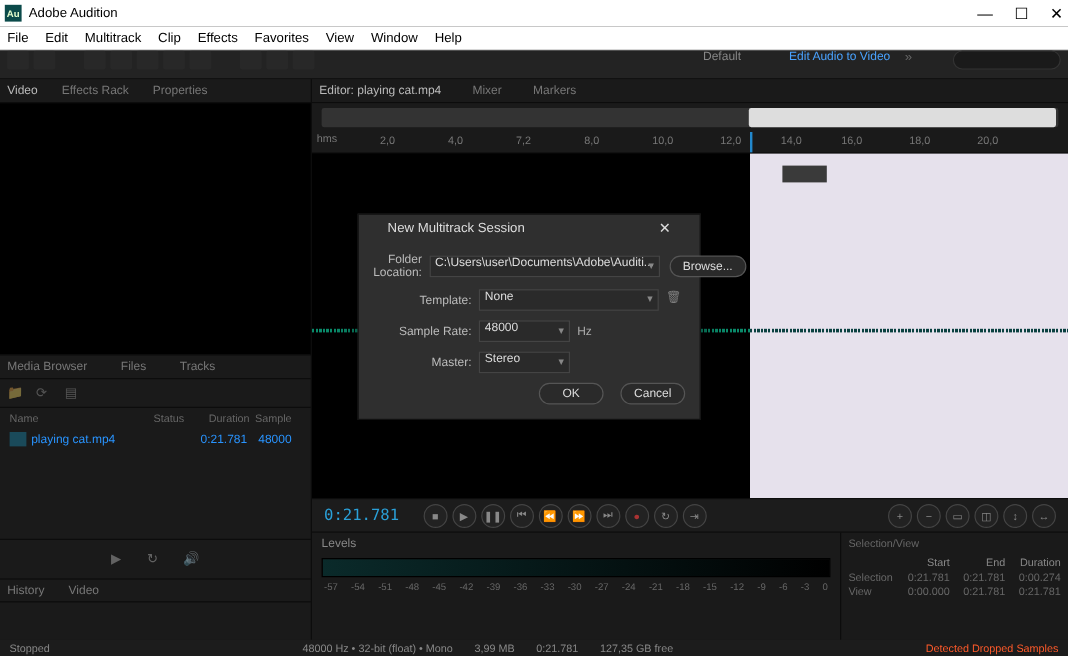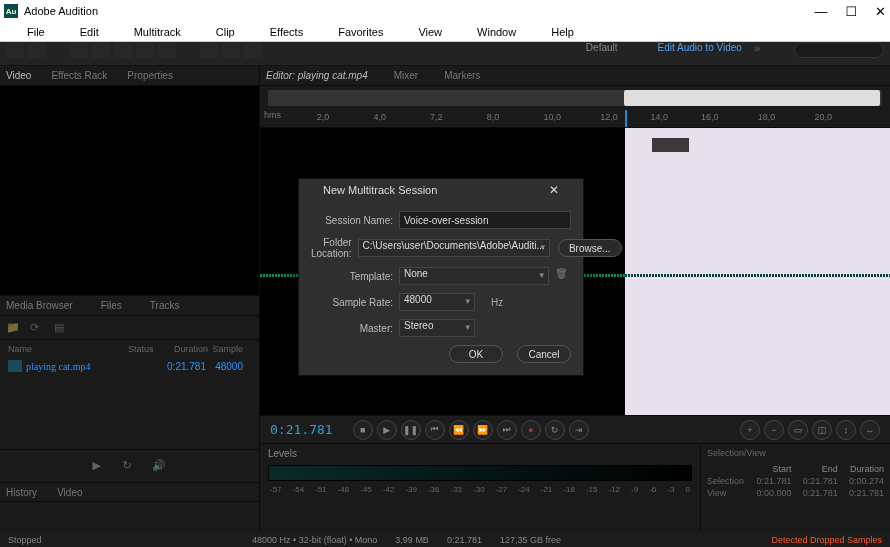--- a/index.html
+++ b/index.html
@@ -3,21 +3,21 @@
 <meta charset="utf-8">
 <style>
 * { box-sizing: border-box; margin: 0; padding: 0; font-family: "Segoe UI", Tahoma, sans-serif; }
 body { background: #1a1a1a; color: #aaa; width: 890px; height: 547px; overflow: hidden; position: relative; font-size: 11px; }
 .titlebar { height: 22px; background: #fff; display: flex; align-items: center; padding: 0 4px; color: #000; }
 .titlebar .au-badge { width: 14px; height: 14px; background: #0b4a4a; color: #e5ffcf; font-size: 8px; display: flex; align-items: center; justify-content: center; margin-right: 6px; font-weight: bold; }
 .titlebar .win-controls { margin-left: auto; display: flex; gap: 18px; font-size: 13px; }
 .titlebar .win-controls span { cursor: default; }
 
 .menubar { height: 20px; background: #fff; display: flex; align-items: center; padding: 0 6px; gap: 14px; color: #000; font-size: 11px; border-bottom: 1px solid #ccc; }
-.menubar span { cursor: default; margin-left: 21px; }
+.menubar span { cursor: default; }
 
 .toolbar { height: 24px; background: #232323; border-bottom: 1px solid #111; display: flex; align-items: flex-start; padding: 0 6px; gap: 4px; }
 .toolbar .tb-group { display: flex; gap: 4px; opacity: 0.35; }
 .tb-icon { width: 18px; height: 16px; background: #333; border-radius: 2px; }
 .toolbar .ws-label { margin-left: auto; font-size: 10px; }
 .ws-link { color: #4aa3ff; margin-left: 16px; font-size: 10px; }
 .ws-dim { color: #888; margin-right: 20px; }
 .toolbar .tb-search { width: 90px; height: 16px; background: #1a1a1a; border: 1px solid #333; margin-left: 30px; border-radius: 8px; }
 
 .main { display: flex; height: calc(100% - 66px - 14px); }
@@ -30,31 +30,31 @@
 .browser-toolbar { height: 24px; display: flex; align-items: center; padding: 0 6px; gap: 10px; border-bottom: 1px solid #0c0c0c; }
 .bt-icon { width: 14px; height: 14px; opacity: 0.4; }
 .list-header { height: 18px; display: flex; align-items: center; padding: 0 8px; font-size: 9px; color: #666; }
 .lh-name { width: 120px; }
 .lh-status { width: 30px; }
 .lh-dur { width: 50px; text-align: right; }
 .lh-sr { flex: 1; text-align: right; padding-right: 8px; }
 .file-list { flex: 1; }
 .file-row { display: flex; align-items: center; padding: 2px 8px; font-size: 10px; color: #2994ff; }
 .file-row .file-icon { width: 14px; height: 12px; background: #1a4a5a; margin-right: 4px; }
-.file-row .fname { width: 110px; white-space: nowrap; overflow: hidden; font-family: Liberation Serif, serif; }
+.file-row .fname { width: 110px; white-space: nowrap; overflow: hidden; }
 .file-row .fdur { width: 60px; text-align: right; margin-left: 10px; }
 .file-row .fsr { flex: 1; text-align: right; padding-right: 8px; }
 
 .bottom-left { height: 84px; border-top: 1px solid #0c0c0c; }
 .transport-mini { height: 32px; display: flex; align-items: center; justify-content: center; gap: 16px; }
 .tm-btn { width: 14px; height: 14px; opacity: 0.5; }
 
 .right-col { flex: 1; display: flex; flex-direction: column; }
 .editor-tabs { height: 20px; display: flex; align-items: center; padding: 0 6px; gap: 26px; font-size: 10px; color: #777; border-bottom: 1px solid #0c0c0c; }
-.editor-tabs .active { color: #bbb; font-style: italic; }
+.editor-tabs .active { color: #bbb; }
 .overview { height: 24px; background: #1a1a1a; padding: 4px 8px; position: relative; }
 .ov-bar { height: 16px; background: #333; border-radius: 2px; position: relative; }
 .ov-fill { position: absolute; left: 58%; top: 0; bottom: 0; right: 2px; background: #ddd; border-radius: 2px; }
 
 .ruler-row { height: 18px; background: #1a1a1a; border-bottom: 1px solid #0c0c0c; display: flex; font-size: 9px; color: #777; position: relative; padding-left: 8px; }
 .ruler-row .tick { position: absolute; top: 2px; }
 .ruler-play { position:absolute; left:58%; top:0; bottom:0; width:2px; background:#2288cc; }
 
 .wave-area { flex: 1; display: flex; background: #000; position: relative; }
 .wave-left { flex: 0 0 58%; background: linear-gradient(#000,#000); position: relative; }
@@ -86,21 +86,21 @@
 
 .dialog { position:absolute; left:298px; top:178px; width:286px; background:#2f2f2f; border:1px solid #111; box-shadow:0 4px 20px rgba(0,0,0,.6); }
 .dlg-title { height:22px; display:flex; align-items:center; padding:0 24px; font-size:11px; color:#ddd; }
 .dlg-close { margin-left:auto; font-size:12px; cursor:default; }
 .dlg-body { padding:10px 12px 12px 12px; }
 .dlg-row { display:flex; align-items:center; margin-bottom:8px; font-size:10px; color:#ccc; }
 .dlg-label { width:82px; text-align:right; margin-right:6px; color:#bbb; }
 .dlg-input { flex:1; height:18px; background:#1d1d1d; border:1px solid #444; color:#ddd; padding:0 4px; font-size:10px; }
 .dlg-select { flex:1; height:18px; background:#2a2a2a; border:1px solid #444; color:#ddd; padding:0 4px; font-size:10px; position:relative; }
 .dlg-select::after { content:"▾"; position:absolute; right:4px; top:2px; color:#888; font-size:9px; }
-.dlg-suffix { margin-left:16px; color:#aaa; font-size:10px; width:24px; }
+.dlg-suffix { margin-left:6px; color:#aaa; font-size:10px; width:24px; }
 .dlg-btn { height:18px; padding:0 10px; background:#2a2a2a; border:1px solid #555; border-radius:10px; color:#ddd; font-size:10px; display:flex; align-items:center; }
 .dlg-actions { display:flex; gap:14px; justify-content:flex-end; margin-top:6px; }
 .dlg-actions .dlg-btn { width:54px; justify-content:center; }
 .dlg-icon-btn { width:16px; height:16px; margin-left:6px; opacity:.5; }
 </style>
 </head>
 <body>
 
 <div class="titlebar">
   <div class="au-badge">Au</div>
@@ -319,24 +319,20 @@
   <span class="status-drop">Detected Dropped Samples</span>
 </div>
 
 <div class="dialog">
   <div class="dlg-title">
     <span>New Multitrack Session</span>
     <span class="dlg-close">✕</span>
   </div>
   <div class="dlg-body">
     <div class="dlg-row">
-      <span class="dlg-label">Session Name:</span>
-      <input class="dlg-input" value="Voice-over-session" style="">
-    </div>
-    <div class="dlg-row">
       <span class="dlg-label">Folder Location:</span>
       <div class="dlg-select" style="flex:1"><span>C:\Users\user\Documents\Adobe\Auditi...</span></div>
       <div class="dlg-btn" style="margin-left:8px">Browse...</div>
     </div>
     <div class="dlg-row">
       <span class="dlg-label">Template:</span>
       <div class="dlg-select"><span>None</span></div>
       <div class="dlg-icon-btn">🗑</div>
     </div>
     <div class="dlg-row">

